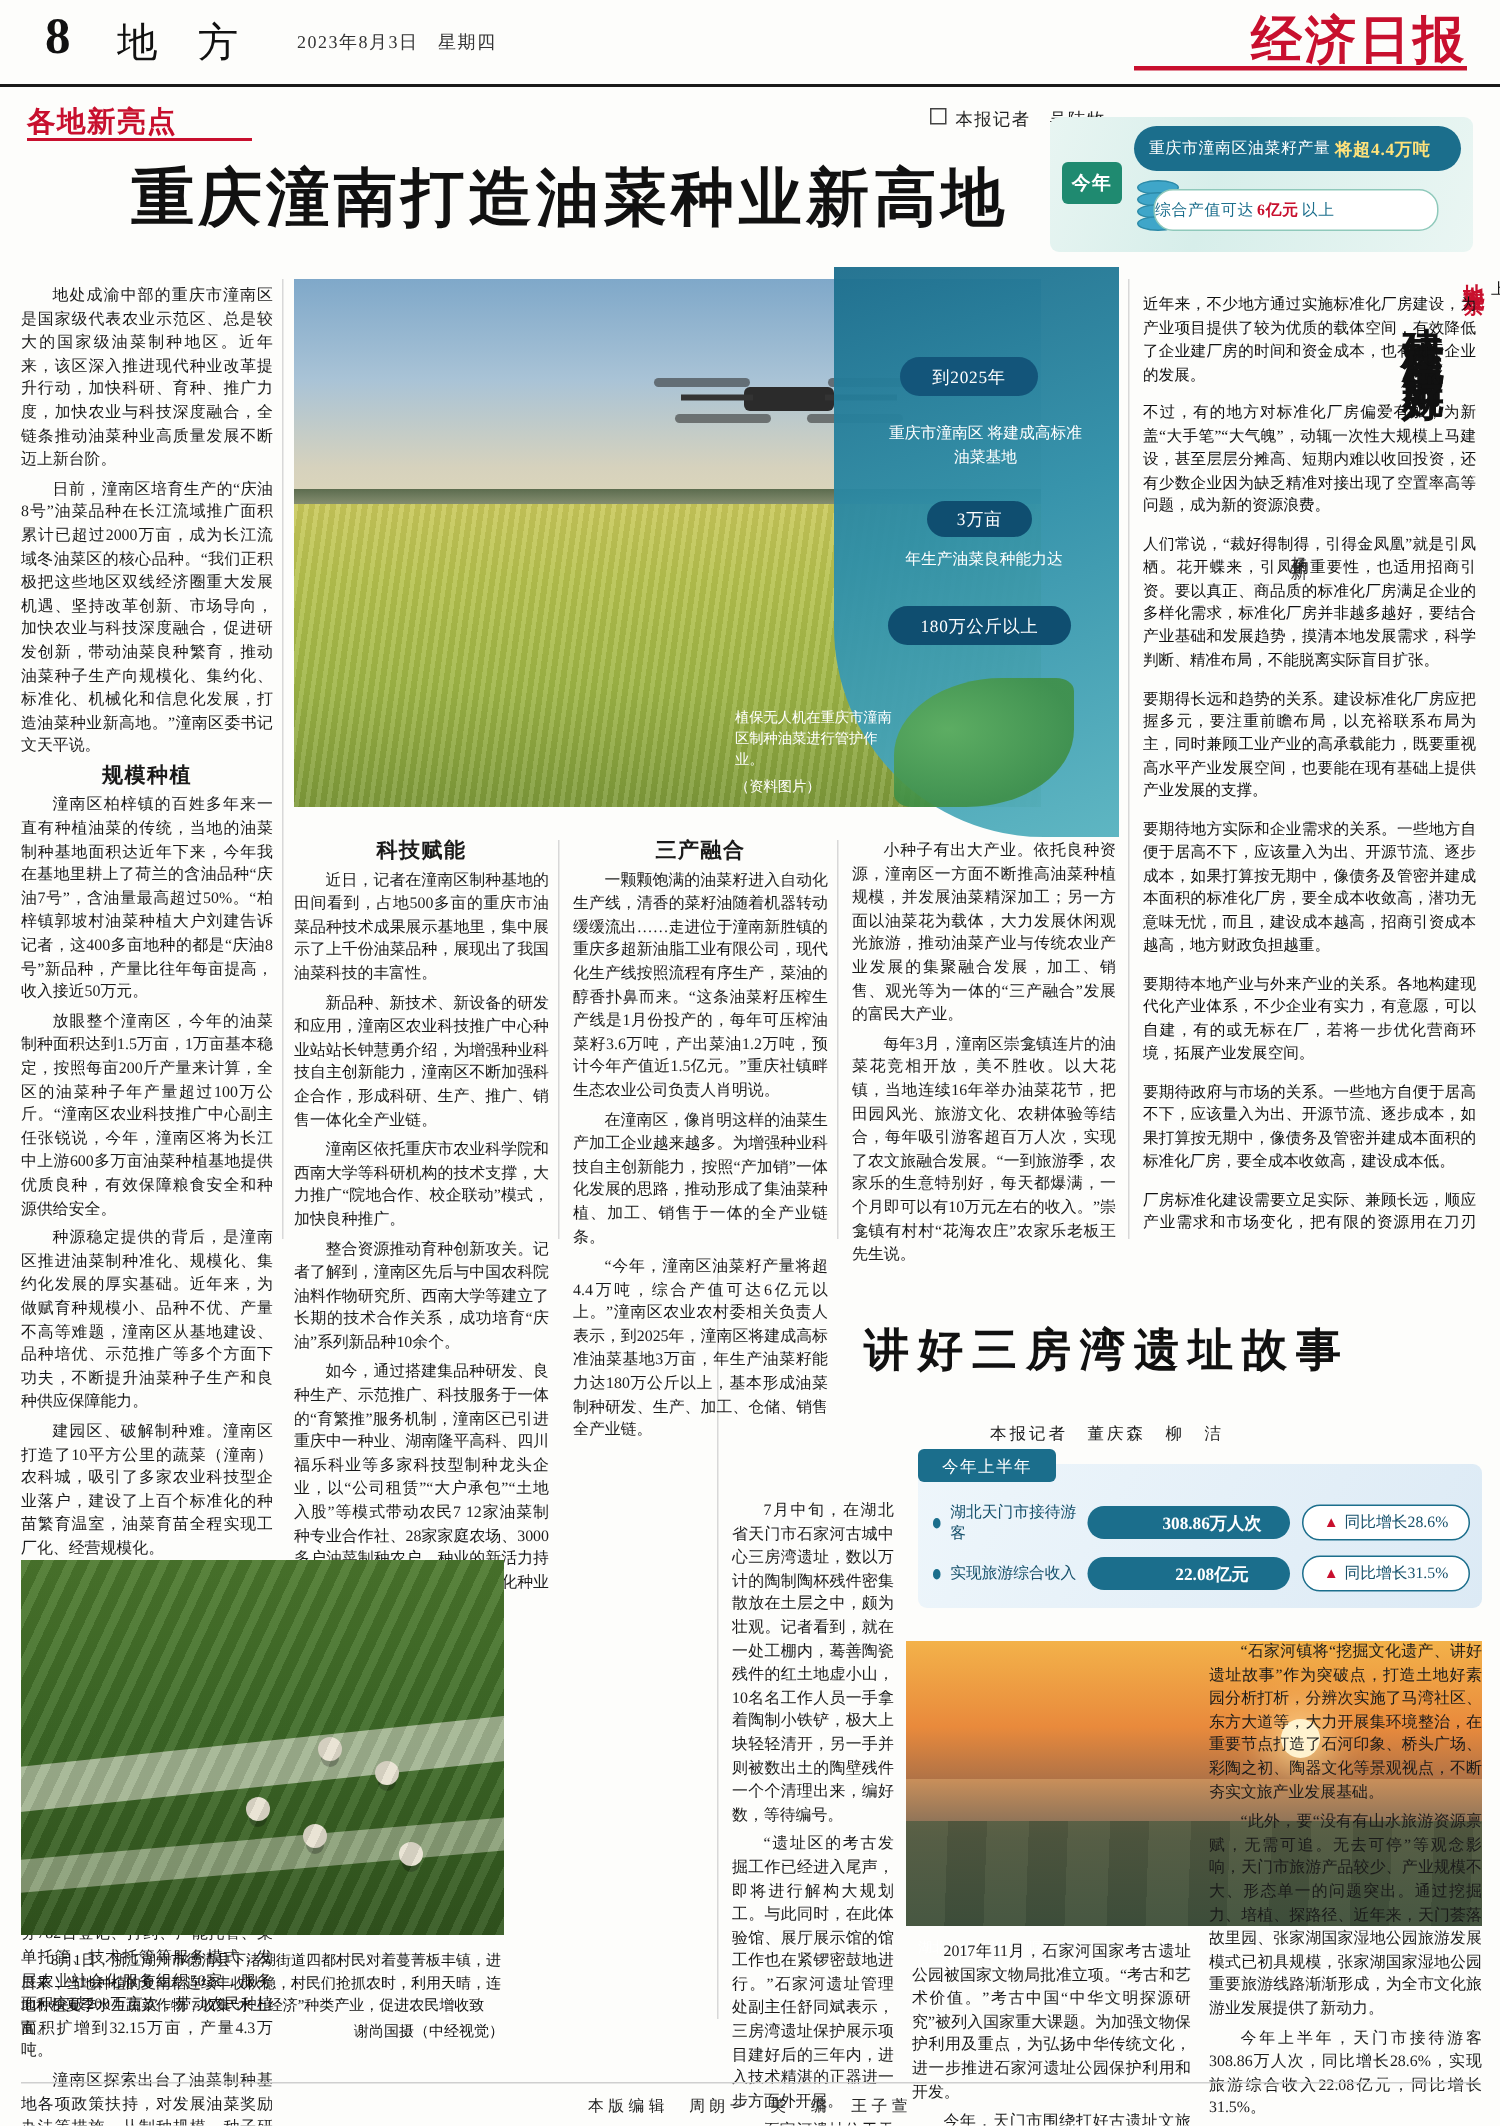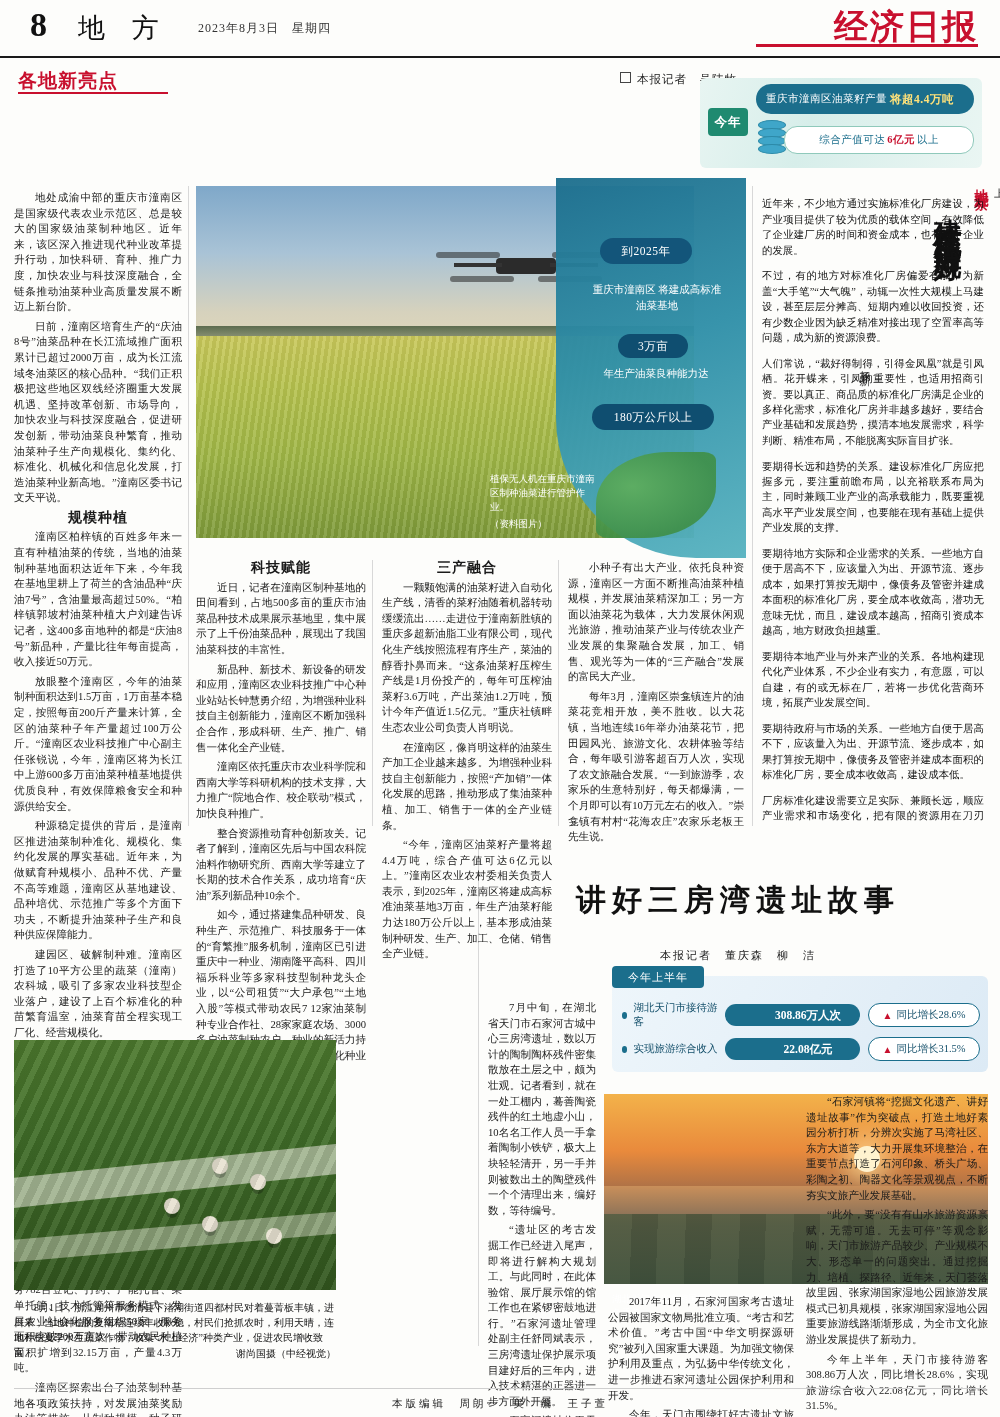--- a/index.html
+++ b/index.html
@@ -70,23 +70,23 @@
     background:#1f8a70;color:#fff;font-size:12.5px;font-weight:bold;
     display:flex;align-items:center;justify-content:center;letter-spacing:1px;
   }
   .pill-dark{
     position:absolute;left:56px;top:6px;width:218px;height:30px;border-radius:15px;
     background:#1b6e8c;color:#fff;font-size:10.5px;display:flex;align-items:center;
     padding-left:10px;box-sizing:border-box;letter-spacing:0.5px;
   }
   .pill-dark b{color:#ffe27a;font-size:11.5px;margin-left:3px;}
   .pill-light{
-    position:absolute;left:84px;top:48px;width:188px;height:26px;border-radius:13px;
+    position:absolute;left:69px;top:48px;width:188px;height:26px;border-radius:13px;
     background:#fff;border:1px solid #8fc9bb;color:#1b6e8c;font-size:10.5px;
-    display:flex;align-items:center;justify-content:center;letter-spacing:0.5px;
+    display:flex;align-items:center;letter-spacing:0.5px;
   }
   .pill-light b{color:#c8102e;margin:12px 2px;}
   .coins{position:absolute;left:58px;top:44px;}
   .coin{width:26px;height:8px;border-radius:50%;background:#3fa6c9;margin-top:-2px;border:1px solid #2c8aa8;}
 
   
   .photo-wrap{
     position:absolute;left:196px;top:186px;width:498px;height:352px;overflow:hidden;
   }
   .sky{
@@ -249,20 +249,21 @@
     <div class="paper-title">经济日报</div>
     <div class="paper-title-rule"></div>
   </div>
 
   <div class="kicker">各地新亮点</div>
   <div class="kicker-rule"></div>
   <div class="byline-top">
     <span class="byline-box"></span><span>本报记者　吴陆牧</span>
   </div>
 
+  <div class="headline-main">重庆潼南打造油菜种业新高地</div>
 
   <div class="info-top">
     <div class="jinnian">今年</div>
     <div class="coins">
       <div class="coin"></div>
         <div class="coin"></div>
         <div class="coin"></div>
         <div class="coin"></div>
     </div>
     <div class="pill-dark">

